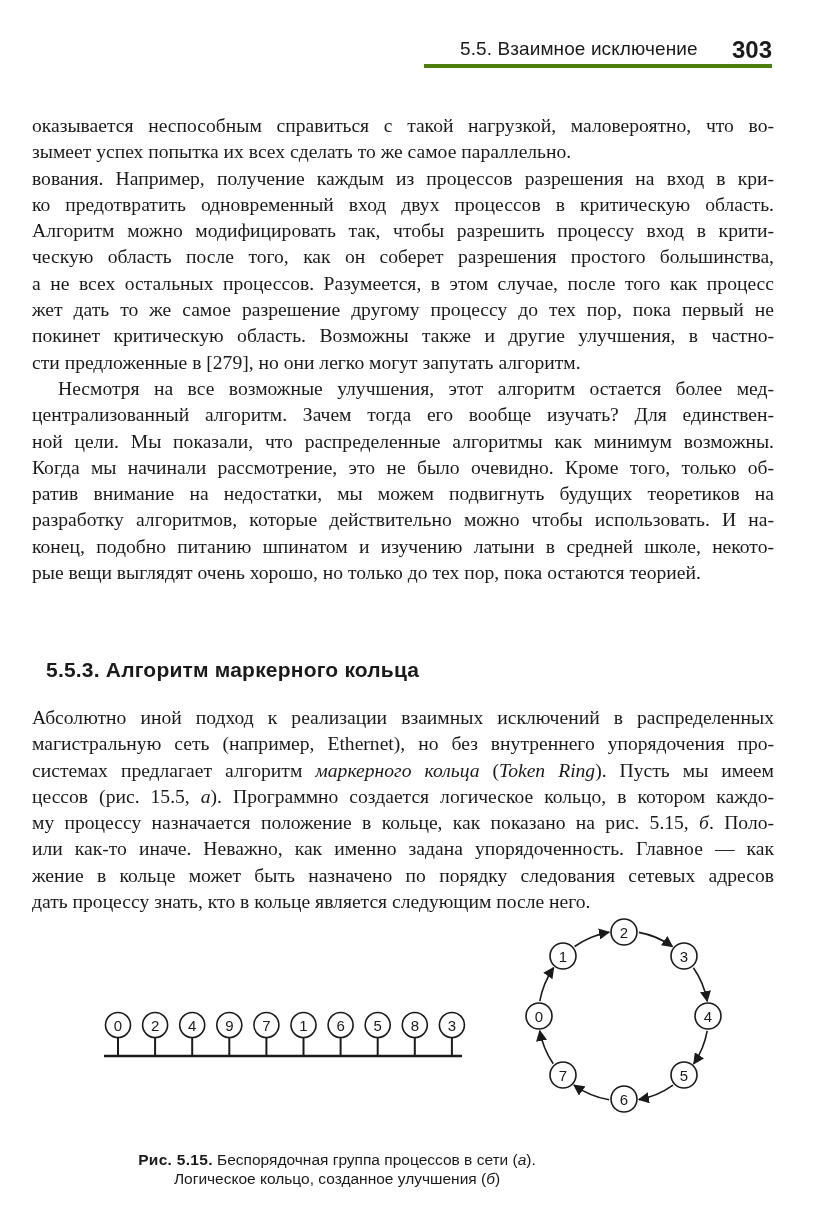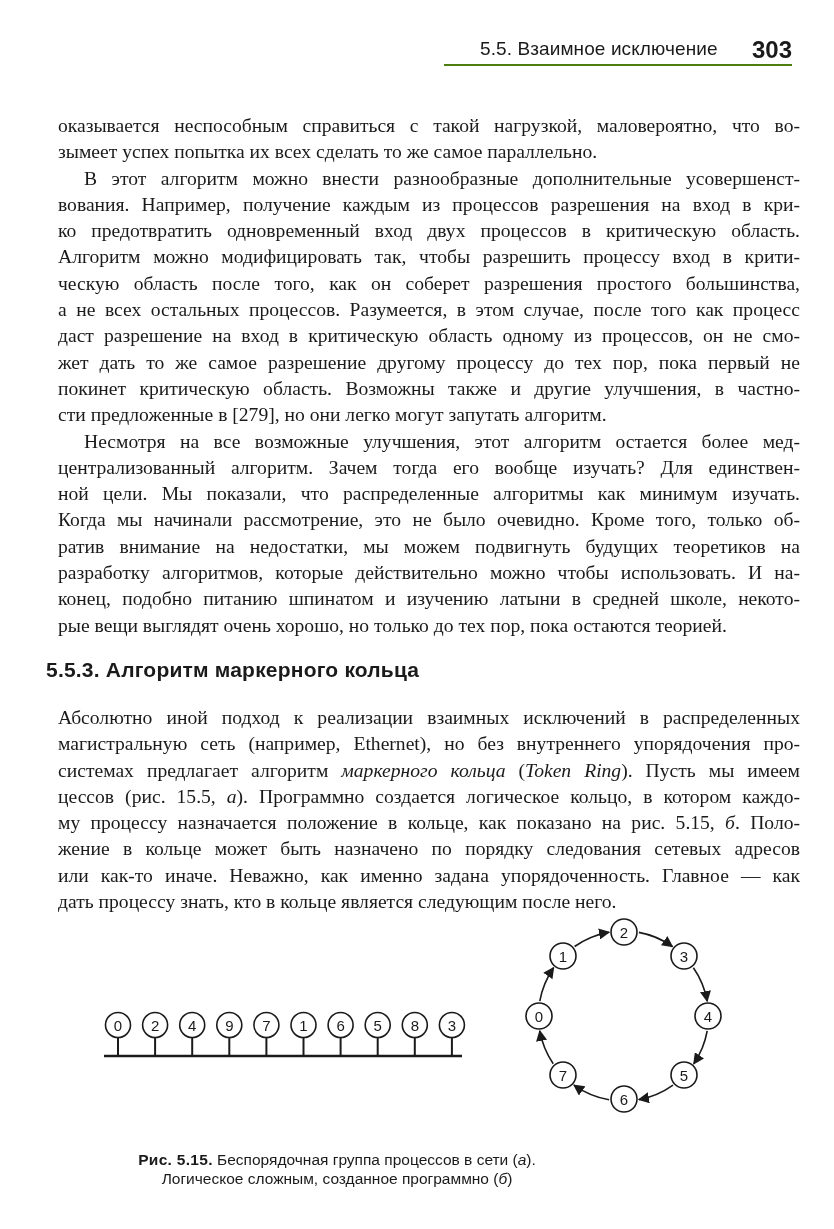--- a/index.html
+++ b/index.html
@@ -2,32 +2,32 @@
 <html><head>
 <meta charset="utf-8">
 <style>
   html, body { margin: 0; padding: 0; background: #ffffff; }
   body {
     width: 834px; height: 1229px; position: relative; overflow: hidden;
     color: #1a1a1a;
     font-family: "Liberation Serif", "DejaVu Serif", serif;
   }
   .running-head {
-    position: absolute; left: 444px; top: 38px; width: 348px; height: 26px;
-    border-bottom: 2px solid #4d7c0f;
+    position: absolute; left: 424px; top: 38px; width: 348px; height: 26px;
+    border-bottom: 4px solid #4d7c0f;
     font-family: "Liberation Sans", "DejaVu Sans", sans-serif;
   }
   .running-head .title {
     position: absolute; left: 36px; top: 0; font-size: 19px; letter-spacing: 0.1px;
   }
   .running-head .page-no {
     position: absolute; right: 0; top: -2px; font-size: 24px; font-weight: bold;
   }
   .body-text {
-    position: absolute; left: 58px; width: 742px;
+    position: absolute; left: 32px; width: 742px;
     font-size: 19.6px; line-height: 26.3px; text-align: justify;
     hyphens: manual;
   }
   .body-text p { margin: 0; }
   .body-text .line { display: block; text-align: justify; text-align-last: justify; white-space: nowrap; }
   .body-text .line.last { text-align-last: left; font-family: Liberation Serif, serif; }
   #block1 { top: 113px; }
   #block2 { top: 705px; }
   .section-heading {
     position: absolute; left: 46px; top: 658px;
@@ -50,53 +50,51 @@
   <span class="title">5.5. Взаимное исключение</span>
   <span class="page-no">303</span>
 </div>
 
 <div class="body-text" id="block1">
   <p>
     <span class="line">оказывается неспособным справиться с такой нагрузкой, маловероятно, что во-</span>
     <span class="line last">зымеет успех попытка их всех сделать то же самое параллельно.</span>
   </p>
   <p>
-    <span class="line" style="padding-left:26px">В этот алгоритм можно внести разнообразные дополнительные усовершенст-</span>
     <span class="line">вования. Например, получение каждым из процессов разрешения на вход в кри-</span>
     <span class="line">ко предотвратить одновременный вход двух процессов в критическую область.</span>
     <span class="line">Алгоритм можно модифицировать так, чтобы разрешить процессу вход в крити-</span>
     <span class="line">ческую область после того, как он соберет разрешения простого большинства,</span>
     <span class="line">а не всех остальных процессов. Разумеется, в этом случае, после того как процесс</span>
-    <span class="line">даст разрешение на вход в критическую область одному из процессов, он не смо-</span>
     <span class="line">жет дать то же самое разрешение другому процессу до тех пор, пока первый не</span>
     <span class="line">покинет критическую область. Возможны также и другие улучшения, в частно-</span>
     <span class="line last">сти предложенные в [279], но они легко могут запутать алгоритм.</span>
   </p>
   <p>
     <span class="line" style="padding-left:26px">Несмотря на все возможные улучшения, этот алгоритм остается более мед-</span>
     <span class="line">централизованный алгоритм. Зачем тогда его вообще изучать? Для единствен-</span>
-    <span class="line">ной цели. Мы показали, что распределенные алгоритмы как минимум изучать.</span>
+    <span class="line">ной цели. Мы показали, что распределенные алгоритмы как минимум возможны.</span>
     <span class="line">Когда мы начинали рассмотрение, это не было очевидно. Кроме того, только об-</span>
     <span class="line">ратив внимание на недостатки, мы можем подвигнуть будущих теоретиков на</span>
     <span class="line">разработку алгоритмов, которые действительно можно чтобы использовать. И на-</span>
     <span class="line">конец, подобно питанию шпинатом и изучению латыни в средней школе, некото-</span>
     <span class="line last">рые вещи выглядят очень хорошо, но только до тех пор, пока остаются теорией.</span>
   </p>
 </div>
 
 <div class="section-heading">5.5.3. Алгоритм маркерного кольца</div>
 
 <div class="body-text" id="block2">
   <span class="line">Абсолютно иной подход к реализации взаимных исключений в распределенных</span>
   <span class="line">магистральную сеть (например, Ethernet), но без внутреннего упорядочения про-</span>
   <span class="line"><span>системах предлагает алгоритм </span><i>маркерного кольца</i><span> (</span><i>Token Ring</i><span>). Пусть мы имеем</span></span>
   <span class="line"><span>цессов (рис. 15.5, </span><i>а</i><span>). Программно создается логическое кольцо, в котором каждо-</span></span>
   <span class="line"><span>му процессу назначается положение в кольце, как показано на рис. 5.15, </span><i>б</i><span>. Поло-</span></span>
+  <span class="line">или как-то иначе. Неважно, как именно задана упорядоченность. Главное — как</span>
   <span class="line">жение в кольце может быть назначено по порядку следования сетевых адресов</span>
-  <span class="line">или как-то иначе. Неважно, как именно задана упорядоченность. Главное — как</span>
   <span class="line last">дать процессу знать, кто в кольце является следующим после него.</span>
 </div>
 
 <div class="figure">
   <svg width="834" height="250" viewBox="0 900 834 250">
     <defs>
       <marker id="arrow" viewBox="0 0 10 10" refX="9" refY="5" markerWidth="7" markerHeight="7" orient="auto-start-reverse">
         <path d="M0,0 L10,5 L0,10 z" fill="#1a1a1a"></path>
       </marker>
     </defs>
@@ -196,14 +194,14 @@
           <circle cx="563" cy="1075" r="13" fill="#fff" stroke="#1a1a1a" stroke-width="1.6"></circle>
           <text x="563" y="1080.5" text-anchor="middle" class="node-text" fill="#1a1a1a">7</text>
         </g>
       </g>
   </svg>
 
 </div>
 
 <div class="caption">
   <div><span class="label">Рис. 5.15.</span><span> Беспорядочная группа процессов в сети (</span><i>а</i><span>).</span></div>
-  <div><span>Логическое сложным, созданное программно (</span><i>б</i><span>)</span></div>
+  <div><span>Логическое кольцо, созданное улучшения (</span><i>б</i><span>)</span></div>
 </div>
 
 </body></html>

